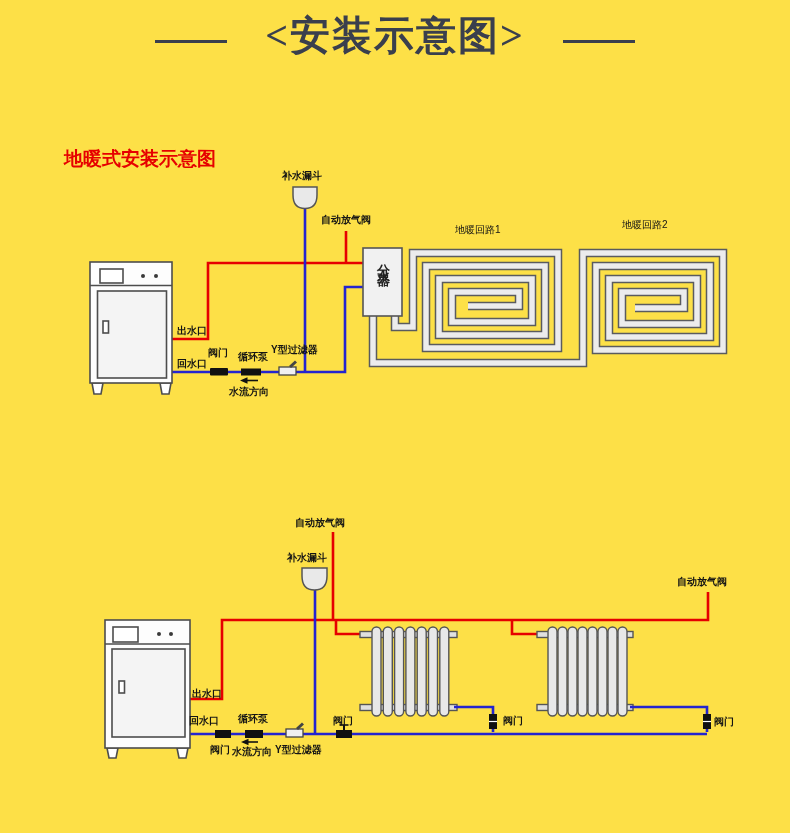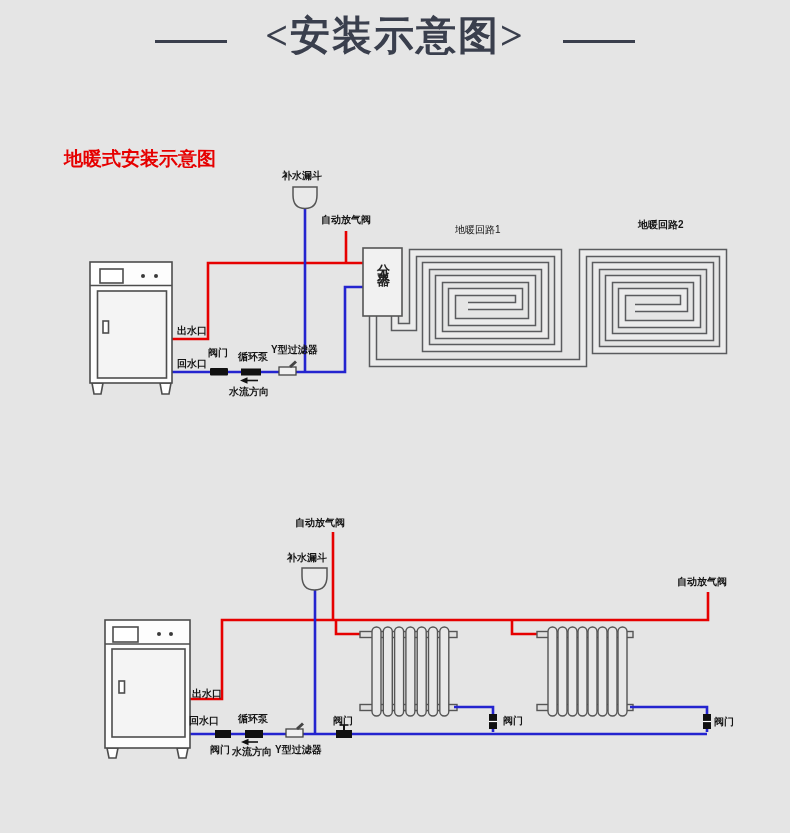--- a/index.html
+++ b/index.html
@@ -1,16 +1,16 @@
 <!DOCTYPE html>
 <html><head>
 <meta charset="utf-8">
 <style>
   html,body{margin:0;padding:0;background:#fff;}
-  .page{position:relative;width:790px;height:833px;background:#e5e5e5;overflow:hidden;
+  .page{position:relative;width:790px;height:833px;background:#fde047;overflow:hidden;
         font-family:"Liberation Sans","DejaVu Sans",sans-serif;}
   .title{position:absolute;left:0;right:0;top:8px;text-align:center;margin:0;
          font-family:"Liberation Serif","DejaVu Serif",serif;
          font-size:40px;font-weight:700;color:#3a3f4d;letter-spacing:2px;}
   .title-dash{position:absolute;top:40px;width:72px;height:3px;background:#3a3f4d;}
   .heading{position:absolute;font-size:19px;font-weight:700;color:#e60000;white-space:nowrap;}
   .lbl{position:absolute;font-size:10px;font-weight:600;color:#141414;
        white-space:nowrap;line-height:1.15;}
   .manifold-label{position:absolute;writing-mode:vertical-rl;text-orientation:upright;
        font-size:13px;font-weight:700;color:#222;letter-spacing:5px;}
@@ -162,21 +162,21 @@
   <div class="lbl" style="left:282px;top:170px;">补水漏斗</div>
   <div class="lbl" style="left:321px;top:214px;">自动放气阀</div>
   <div class="lbl" style="left:177px;top:325px;">出水口</div>
   <div class="lbl" style="left:177px;top:358px;">回水口</div>
   <div class="lbl" style="left:208px;top:347px;">阀门</div>
   <div class="lbl" style="left:238px;top:351px;">循环泵</div>
   <div class="lbl" style="left:271px;top:344px;">Y型过滤器</div>
   <div class="lbl" style="left:229px;top:386px;">水流方向</div>
   <div class="manifold-label" style="left:374px;top:254px;">分水器</div>
   <div class="lbl" style="left:455px;top:224px;font-weight:400;">地暖回路1</div>
-  <div class="lbl" style="left:638px;top:219px;font-weight:700;">地暖回路2</div>
+  <div class="lbl" style="left:622px;top:219px;font-weight:400;">地暖回路2</div>
 
   <div class="lbl" style="left:295px;top:517px;">自动放气阀</div>
   <div class="lbl" style="left:287px;top:552px;">补水漏斗</div>
   <div class="lbl" style="left:677px;top:576px;">自动放气阀</div>
   <div class="lbl" style="left:192px;top:688px;">出水口</div>
   <div class="lbl" style="left:189px;top:715px;">回水口</div>
   <div class="lbl" style="left:238px;top:713px;">循环泵</div>
   <div class="lbl" style="left:210px;top:744px;">阀门</div>
   <div class="lbl" style="left:232px;top:746px;">水流方向</div>
   <div class="lbl" style="left:275px;top:744px;">Y型过滤器</div>

